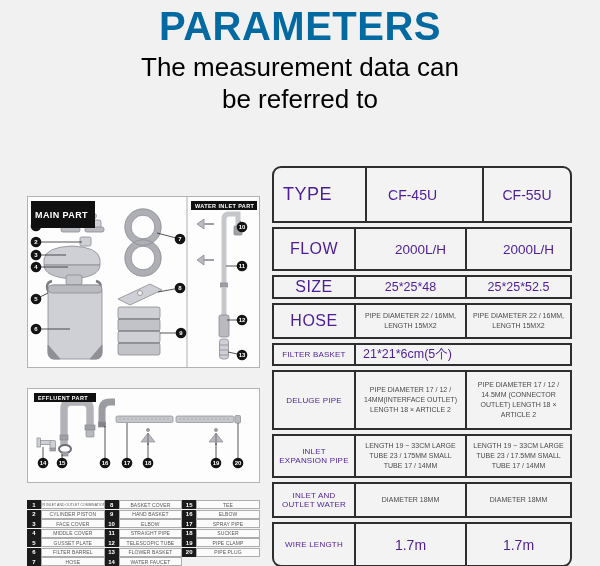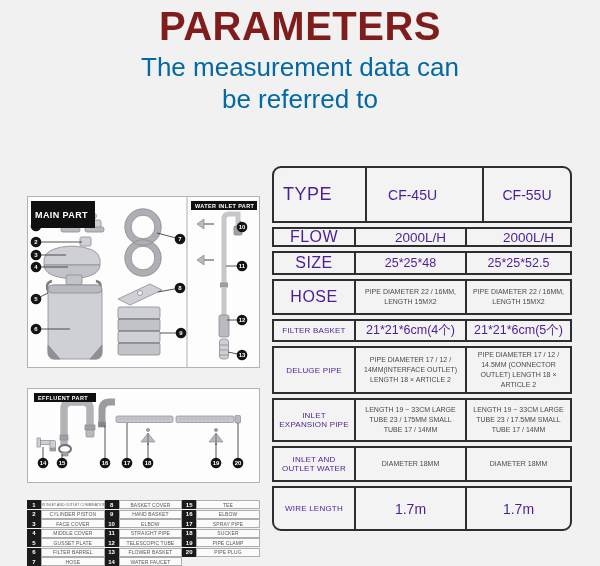--- a/index.html
+++ b/index.html
@@ -1,23 +1,23 @@
 <!DOCTYPE html>
 <html><head>
 <meta charset="utf-8">
 <style>
   html,body{margin:0;padding:0;}
   body{width:600px;height:566px;background:#f1f1f2;font-family:"Liberation Sans",sans-serif;overflow:hidden;}
   #stage{position:relative;width:600px;height:566px;background:#f1f1f2;}
 
   
   .page-title{position:absolute;top:4px;left:0;width:600px;text-align:center;
-    font-size:40px;font-weight:800;color:#7f1d1d;letter-spacing:.5px;}
+    font-size:40px;font-weight:800;color:#0369a1;letter-spacing:.5px;}
   .page-sub{position:absolute;top:52px;left:0;width:600px;text-align:center;
-    font-size:26px;font-weight:400;color:#0369a1;line-height:1.22;}
+    font-size:26px;font-weight:400;color:#000000;line-height:1.22;}
 
   
   .panel{position:absolute;background:#fdfdfd;border:1px solid #b3b3b6;box-sizing:border-box;}
   #panel-main{left:27px;top:196px;width:233px;height:172px;}
   #panel-effluent{left:27px;top:388px;width:233px;height:95px;}
   .blk-label{position:absolute;background:#101010;color:#fff;font-weight:700;
     display:flex;align-items:center;padding-left:4px;box-sizing:border-box;letter-spacing:.4px;}
   #lbl-main{left:3px;top:4px;width:64px;height:27px;font-size:9px;}
   #lbl-inlet{left:163px;top:4px;width:66px;height:9px;font-size:5.5px;}
   #lbl-effluent{left:6px;top:4px;width:62px;height:9px;font-size:5.5px;}
@@ -348,41 +348,40 @@
         </div>
       </div>
     </div>
 
   <div id="spec-table">
     <div class="spec-row first" style="height:57px;">
       <div class="spec-cell c-label lbl-xl">TYPE</div>
       <div class="spec-cell c-v1 val-hd">CF-45U</div>
       <div class="spec-cell c-v2 val-hd">CF-55U</div>
     </div>
-  <div class="spec-row" style="height: 20px;">
+  <div class="spec-row" style="height: 44px;">
         <div class="spec-cell c-label lbl-lg">FLOW</div>
         <div class="spec-cell c-v1 val-lg">2000L/H</div>
         <div class="spec-cell c-v2 val-lg">2000L/H</div>
       </div>
       <div class="spec-row" style="height: 24px;">
         <div class="spec-cell c-label lbl-lg">SIZE</div>
         <div class="spec-cell c-v1 val-md">25*25*48</div>
         <div class="spec-cell c-v2 val-md">25*25*52.5</div>
       </div>
       <div class="spec-row" style="height: 36px;">
         <div class="spec-cell c-label lbl-lg">HOSE</div>
         <div class="spec-cell c-v1 val-xs">PIPE DIAMETER 22 / 16MM, LENGTH 15MX2</div>
         <div class="spec-cell c-v2 val-xs">PIPE DIAMETER 22 / 16MM, LENGTH 15MX2</div>
       </div>
       <div class="spec-row" style="height: 23px;">
         <div class="spec-cell c-label lbl-sm">FILTER BASKET</div>
-        <div class="spec-cell c-v1 val-md">21*21*6cm(4个)</div>
         <div class="spec-cell c-v2 val-md">21*21*6cm(5个)</div>
       </div>
-      <div class="spec-row" style="height: 48px;">
+      <div class="spec-row" style="height: 60px;">
         <div class="spec-cell c-label lbl-sm">DELUGE PIPE</div>
         <div class="spec-cell c-v1 val-xs">PIPE DIAMETER 17 / 12 / 14MM(INTERFACE OUTLET) LENGTH 18 × ARTICLE 2</div>
         <div class="spec-cell c-v2 val-xs">PIPE DIAMETER 17 / 12 / 14.5MM (CONNECTOR OUTLET) LENGTH 18 × ARTICLE 2</div>
       </div>
       <div class="spec-row" style="height: 44px;">
         <div class="spec-cell c-label lbl-sm">INLET EXPANSION PIPE</div>
         <div class="spec-cell c-v1 val-xs">LENGTH 19 ~ 33CM LARGE TUBE 23 / 175MM SMALL TUBE 17 / 14MM</div>
         <div class="spec-cell c-v2 val-xs">LENGTH 19 ~ 33CM LARGE TUBE 23 / 17.5MM SMALL TUBE 17 / 14MM</div>
       </div>
       <div class="spec-row" style="height: 36px;">

